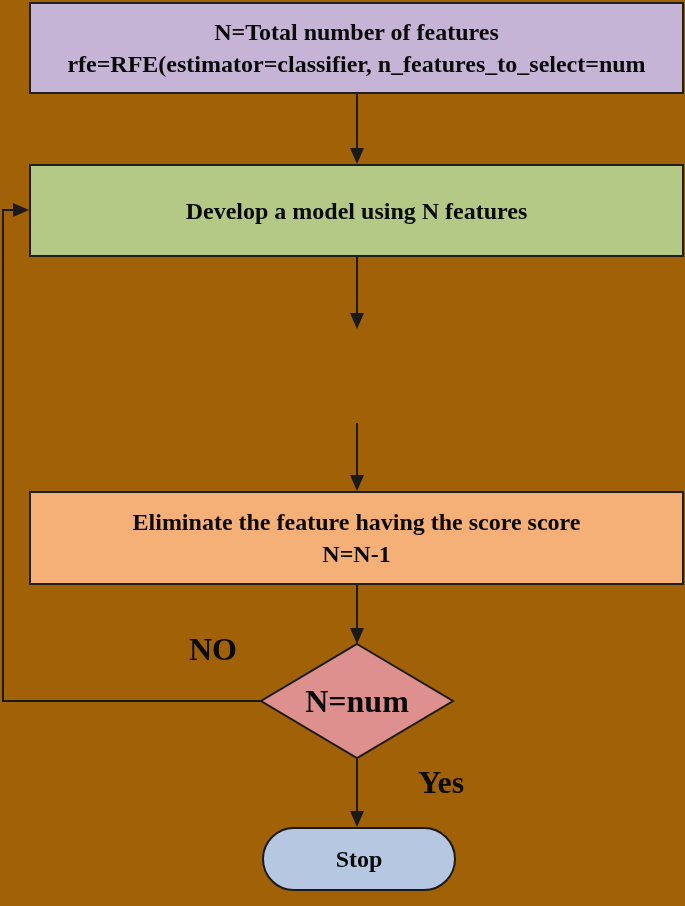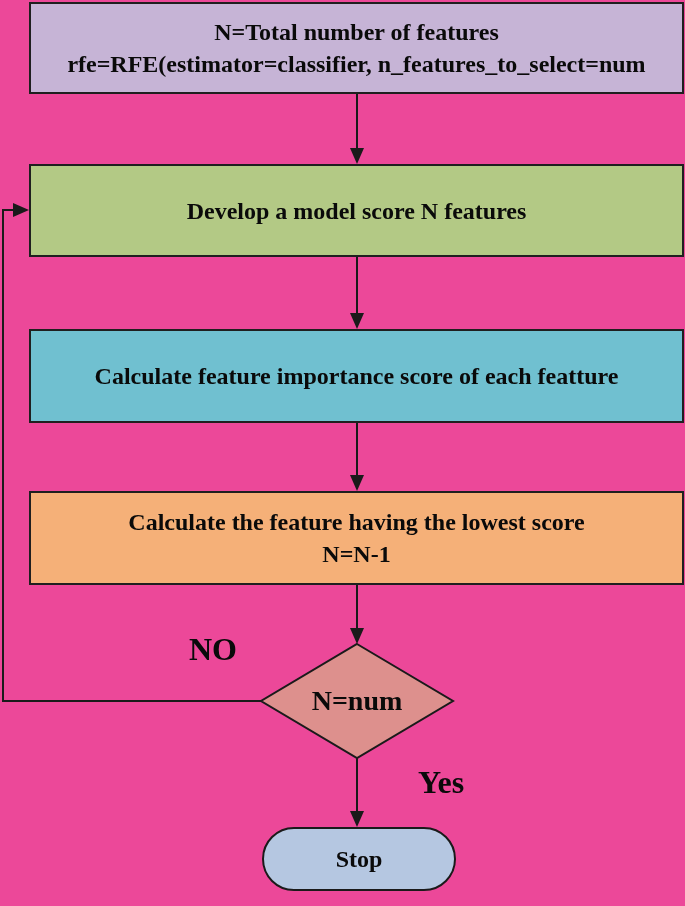--- a/index.html
+++ b/index.html
@@ -1,20 +1,20 @@
 <!DOCTYPE html>
 <html><head>
 <meta charset="utf-8">
 <style>
   html, body { margin: 0; padding: 0; background: #ffffff; }
   .canvas {
     position: relative;
     width: 685px;
     height: 906px;
-    background: #ec4899;
+    background: #a16207;
     font-family: "Liberation Serif", "DejaVu Serif", serif;
     overflow: hidden;
   }
   .connectors {
     position: absolute;
     left: 0; top: 0;
     width: 685px; height: 906px;
   }
   .box {
     position: absolute;
@@ -36,21 +36,21 @@
   .box-init      { top: 2px;   height: 92px; }
   .box-develop   { top: 164px; height: 93px; }
   .box-calculate { top: 329px; height: 94px; }
   .box-eliminate { top: 491px; height: 94px; }
   .diamond-label {
     position: absolute;
     left: 277px; top: 686px;
     width: 160px; height: 30px;
     text-align: center;
     font-weight: bold;
-    font-size: 28px;
+    font-size: 32px;
     line-height: 30px;
     color: #0a0a0a;
   }
   .stop-capsule {
     position: absolute;
     left: 262px; top: 827px;
     width: 194px; height: 64px;
     box-sizing: border-box;
     border: 2px solid #1a1a1a;
     border-radius: 38px;
@@ -112,29 +112,26 @@
 
     <polygon points="357,644 453,701 357,758 261,701" stroke="#1a1a1a" stroke-width="2" fill="#dd908d"></polygon>
   </svg>
 
   <div class="box box-init" style="background-color: rgb(198, 180, 214);">
     <span>N=Total number of features</span>
     <span>rfe=RFE(estimator=classifier, n_features_to_select=num</span>
   </div>
 
   <div class="box box-develop" style="background-color: rgb(179, 201, 133);">
-    <span>Develop a model score N features</span>
+    <span>Develop a model using N features</span>
   </div>
 
-  <div class="box box-calculate" style="background-color: rgb(112, 192, 208);">
-    <span>Calculate feature importance score of each featture</span>
-  </div>
 
   <div class="box box-eliminate" style="background-color: rgb(245, 176, 120);">
-    <span>Calculate the feature having the lowest score</span>
+    <span>Eliminate the feature having the score score</span>
     <span>N=N-1</span>
   </div>
 
   <div class="diamond-label">N=num</div>
 
   <div class="edge-label edge-label-no">NO</div>
   <div class="edge-label edge-label-yes">Yes</div>
 
   <div class="stop-capsule" style="background-color: rgb(181, 199, 225);">
     <span>Stop</span>

